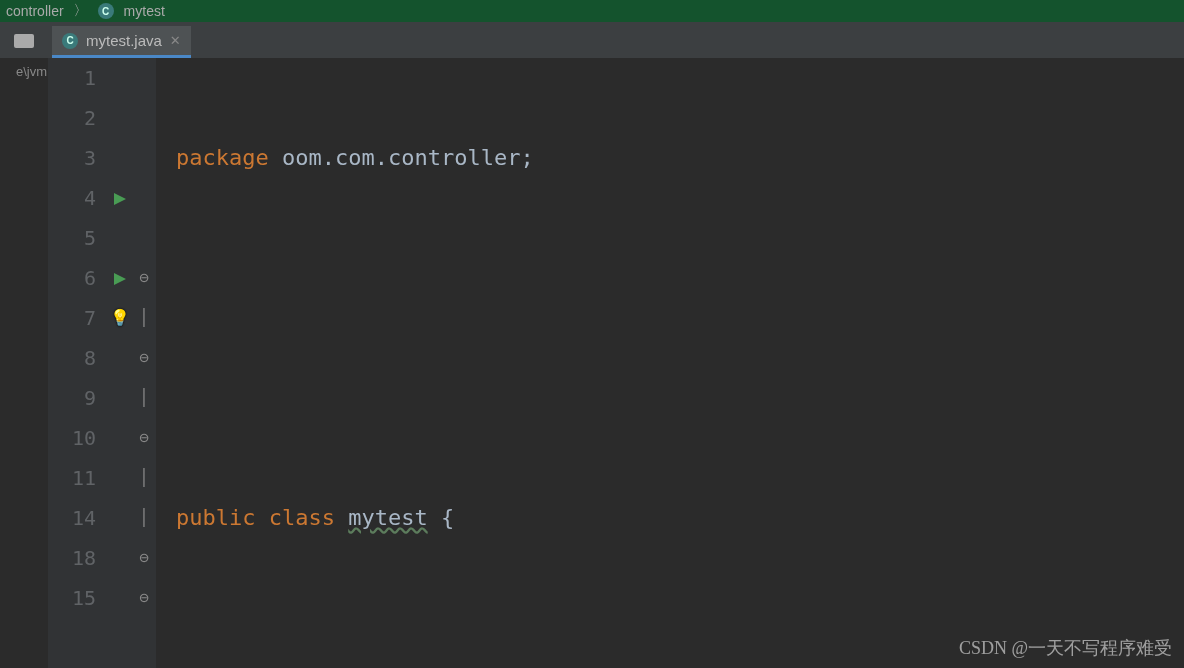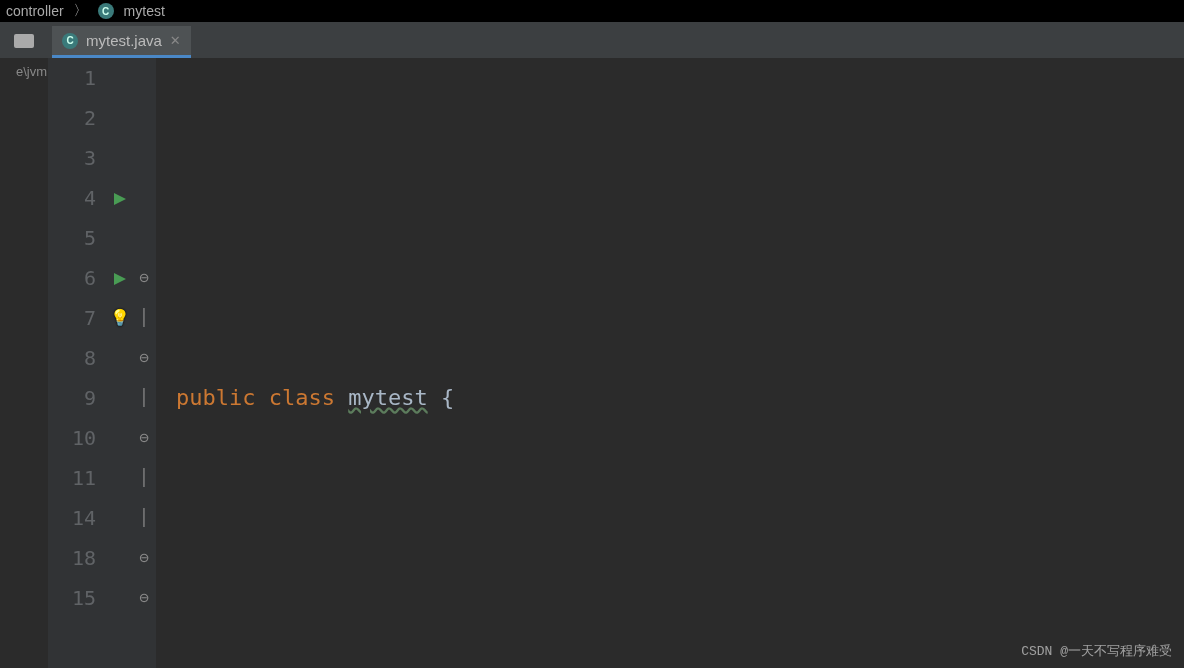--- a/index.html
+++ b/index.html
@@ -6,21 +6,21 @@
 body {
   width: 1184px; height: 668px;
   background: #2b2b2b;
   font-family: "Menlo", "Consolas", monospace;
   color: #a9b7c6;
   overflow: hidden;
   position: relative;
 }
 .breadcrumb {
   height: 22px;
-  background: #000000;
+  background: #14532d;
   display: flex;
   align-items: center;
   padding-left: 6px;
   font-family: -apple-system, "Segoe UI", sans-serif;
   font-size: 14px;
   color: #aaa;
   gap: 10px;
 }
 .tabbar {
   height: 36px;
@@ -94,22 +94,22 @@
   position: relative;
 }
 .code-line { height: 40px; }
 .kw { color: #cc7832; }
 .cls { color: #a9b7c6; border-bottom: 1px wavy #5c7c5c; text-decoration-line: underline; text-decoration-style: wavy; text-decoration-color: #5c7c5c; }
 .bulb { color: #ffc800; font-size: 16px; filter: drop-shadow(0 0 1px #000); }
 .watermark {
   position: absolute;
   right: 12px;
   bottom: 8px;
-  font-family: Liberation Mono, monospace;
-  font-size: 13px;
+  font-family: Liberation Serif, serif;
+  font-size: 18px;
   color: rgba(255,255,255,0.55);
   margin-left: 48px;
 }
 </style>
 </head>
 <body>
 
 <div class="breadcrumb">
   <span>controller</span>
   <span>〉</span>
@@ -178,20 +178,21 @@
     <div>⊖</div>
     <div>│</div>
     <div>⊖</div>
     <div>│</div>
     <div>│</div>
     <div>⊖</div>
     <div>⊖</div>
   </div>
 
   <div class="code">
+    <div class="code-line"><span class="kw">package </span><span>oom.com.controller;</span></div>
     <div class="code-line"></div>
     <div class="code-line"></div>
     <div class="code-line"><span class="kw">public </span><span class="kw">class </span><span class="cls">mytest</span><span> {</span></div>
     <div class="code-line"></div>
     
     
     
     
     
     

